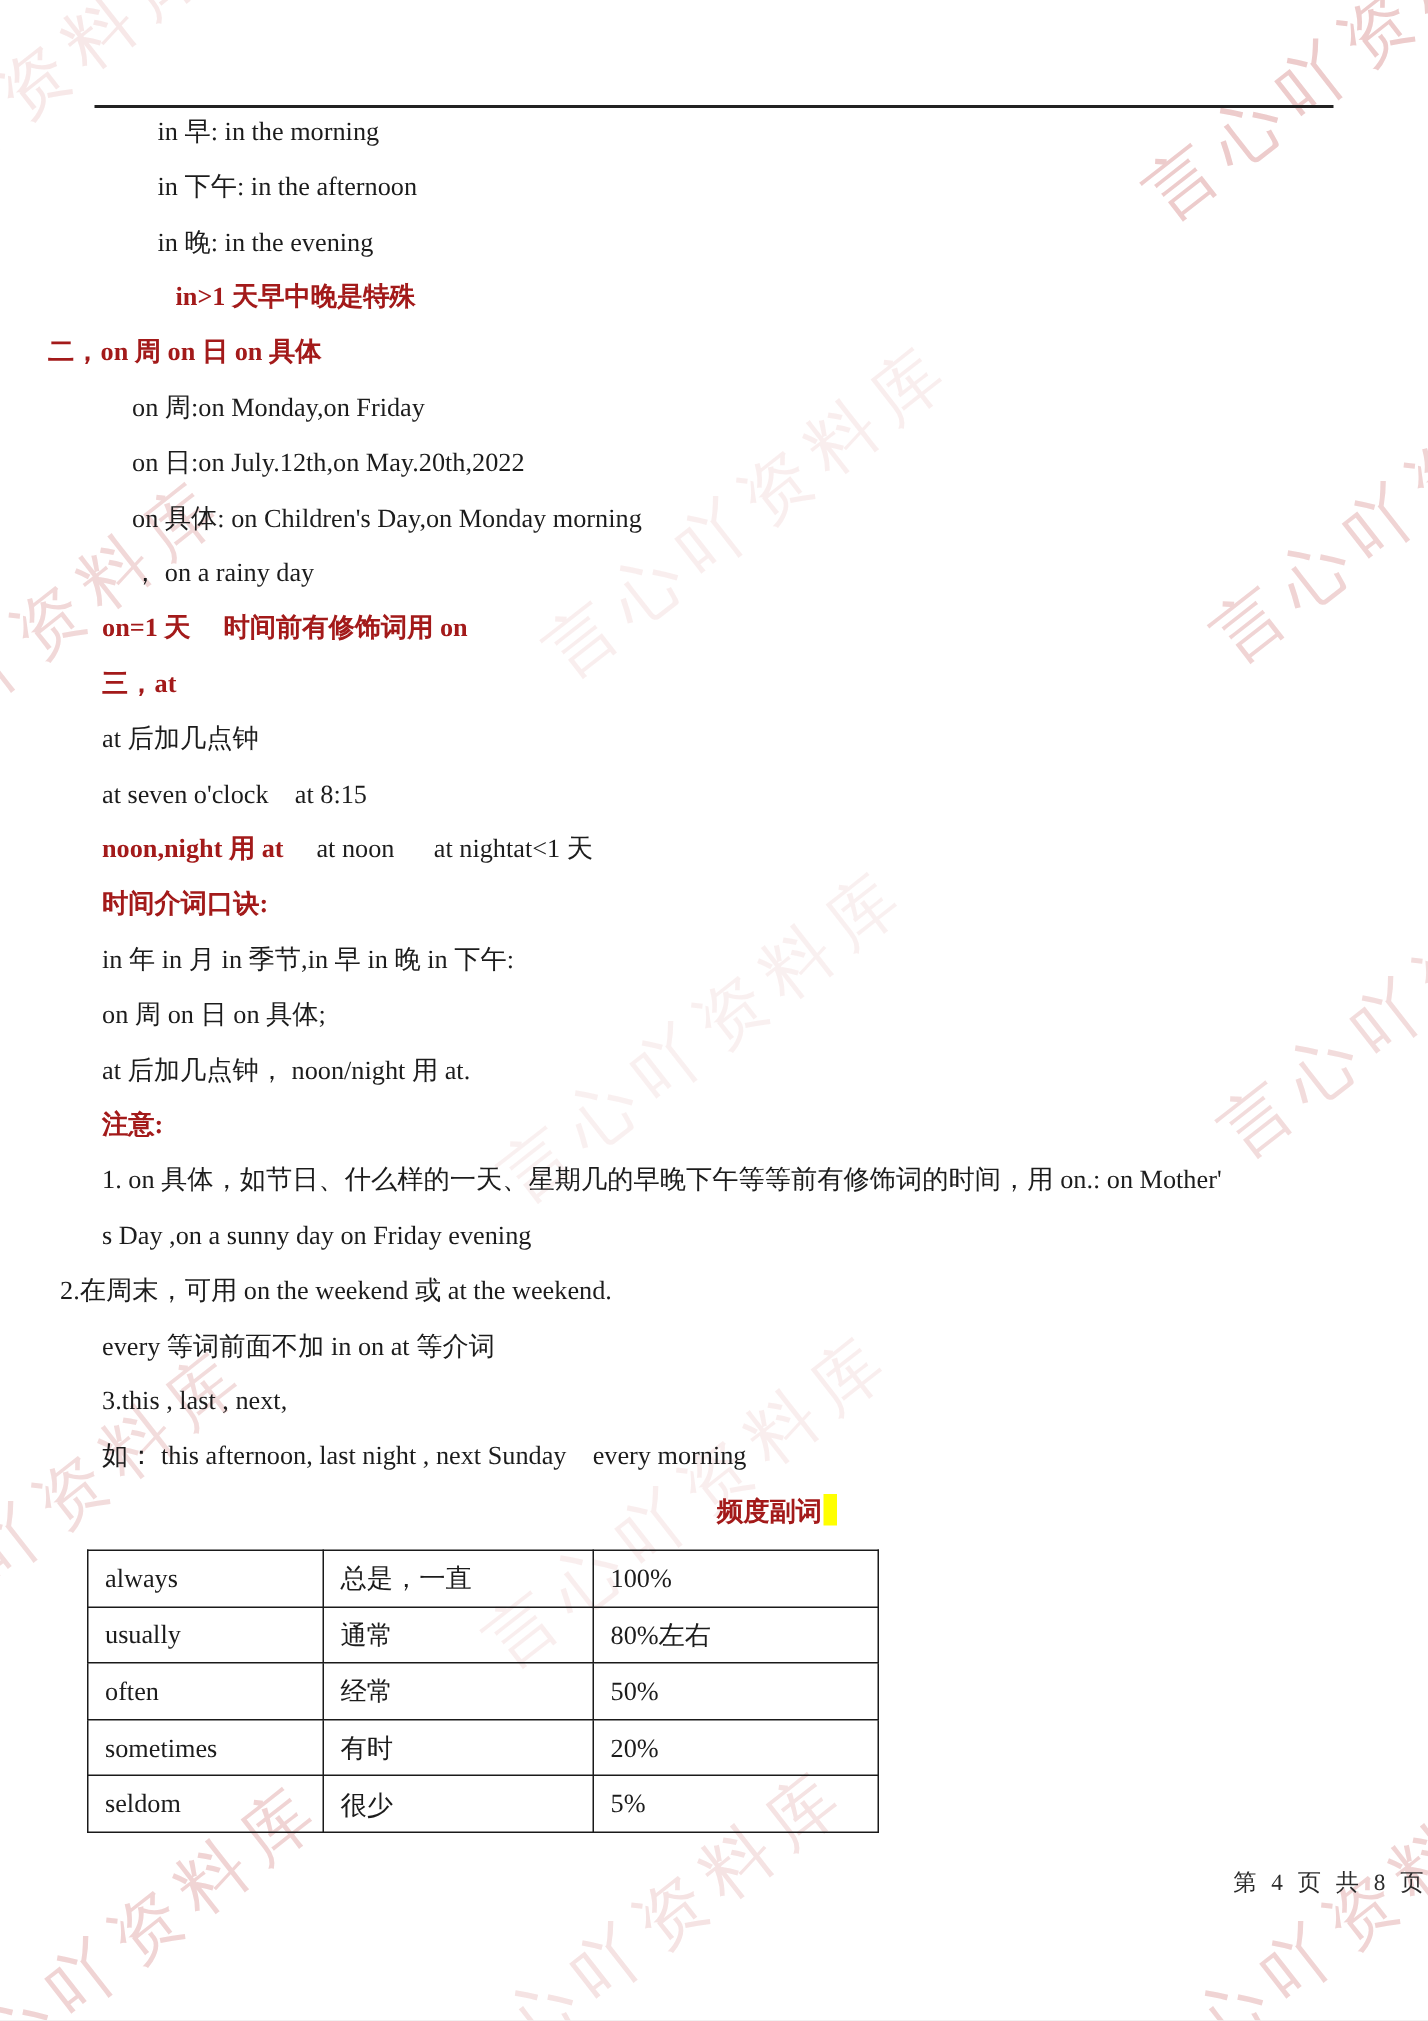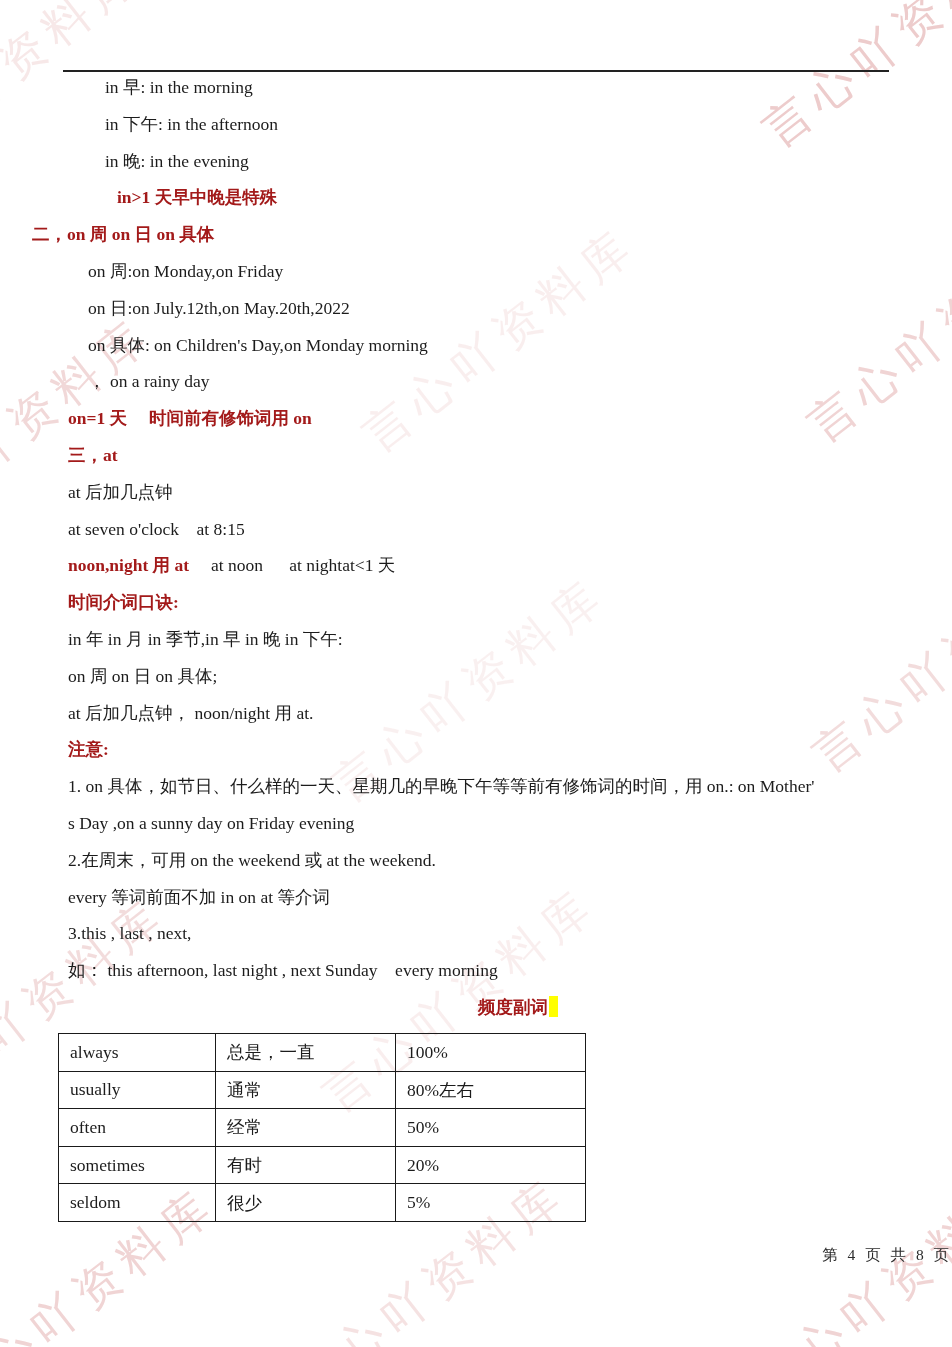--- a/index.html
+++ b/index.html
@@ -92,21 +92,21 @@
       <div class="line" style="padding-left: 68px;"><span class="seg">at 后加几点钟</span></div>
       <div class="line" style="padding-left: 68px;"><span class="seg">at seven o'clock    at 8:15</span></div>
       <div class="line" style="padding-left: 68px;"><span class="seg red">noon,night 用 at</span><span class="seg">     at noon      at nightat&lt;1 天</span></div>
       <div class="line" style="padding-left: 68px;"><span class="seg red">时间介词口诀:</span></div>
       <div class="line" style="padding-left: 68px;"><span class="seg">in 年 in 月 in 季节,in 早 in 晚 in 下午:</span></div>
       <div class="line" style="padding-left: 68px;"><span class="seg">on 周 on 日 on 具体;</span></div>
       <div class="line" style="padding-left: 68px;"><span class="seg">at 后加几点钟， noon/night 用 at.</span></div>
       <div class="line" style="padding-left: 68px;"><span class="seg red">注意:</span></div>
       <div class="line" style="padding-left: 68px;"><span class="seg">1. on 具体，如节日、什么样的一天、星期几的早晚下午等等前有修饰词的时间，用 on.: on Mother'</span></div>
       <div class="line" style="padding-left: 68px;"><span class="seg">s Day ,on a sunny day on Friday evening</span></div>
-      <div class="line" style="padding-left: 68px;"><span class="seg">2.在周末，可用 on the weekend 或 at the weekend.</span></div>
+      <div class="line" style="padding-left: 40px;"><span class="seg">2.在周末，可用 on the weekend 或 at the weekend.</span></div>
       <div class="line" style="padding-left: 68px;"><span class="seg">every 等词前面不加 in on at 等介词</span></div>
       <div class="line" style="padding-left: 68px;"><span class="seg">3.this , last , next,</span></div>
       <div class="line" style="padding-left: 68px;"><span class="seg">如： this afternoon, last night , next Sunday    every morning</span></div>
       <div class="line" style="padding-left: 84px; text-align: center;"><span class="seg red">频度副词</span><span class="hl-mark"></span></div>
     </div>
 
   <table class="freq">
     <colgroup>
       <col class="col-en">
         <col class="col-zh">

